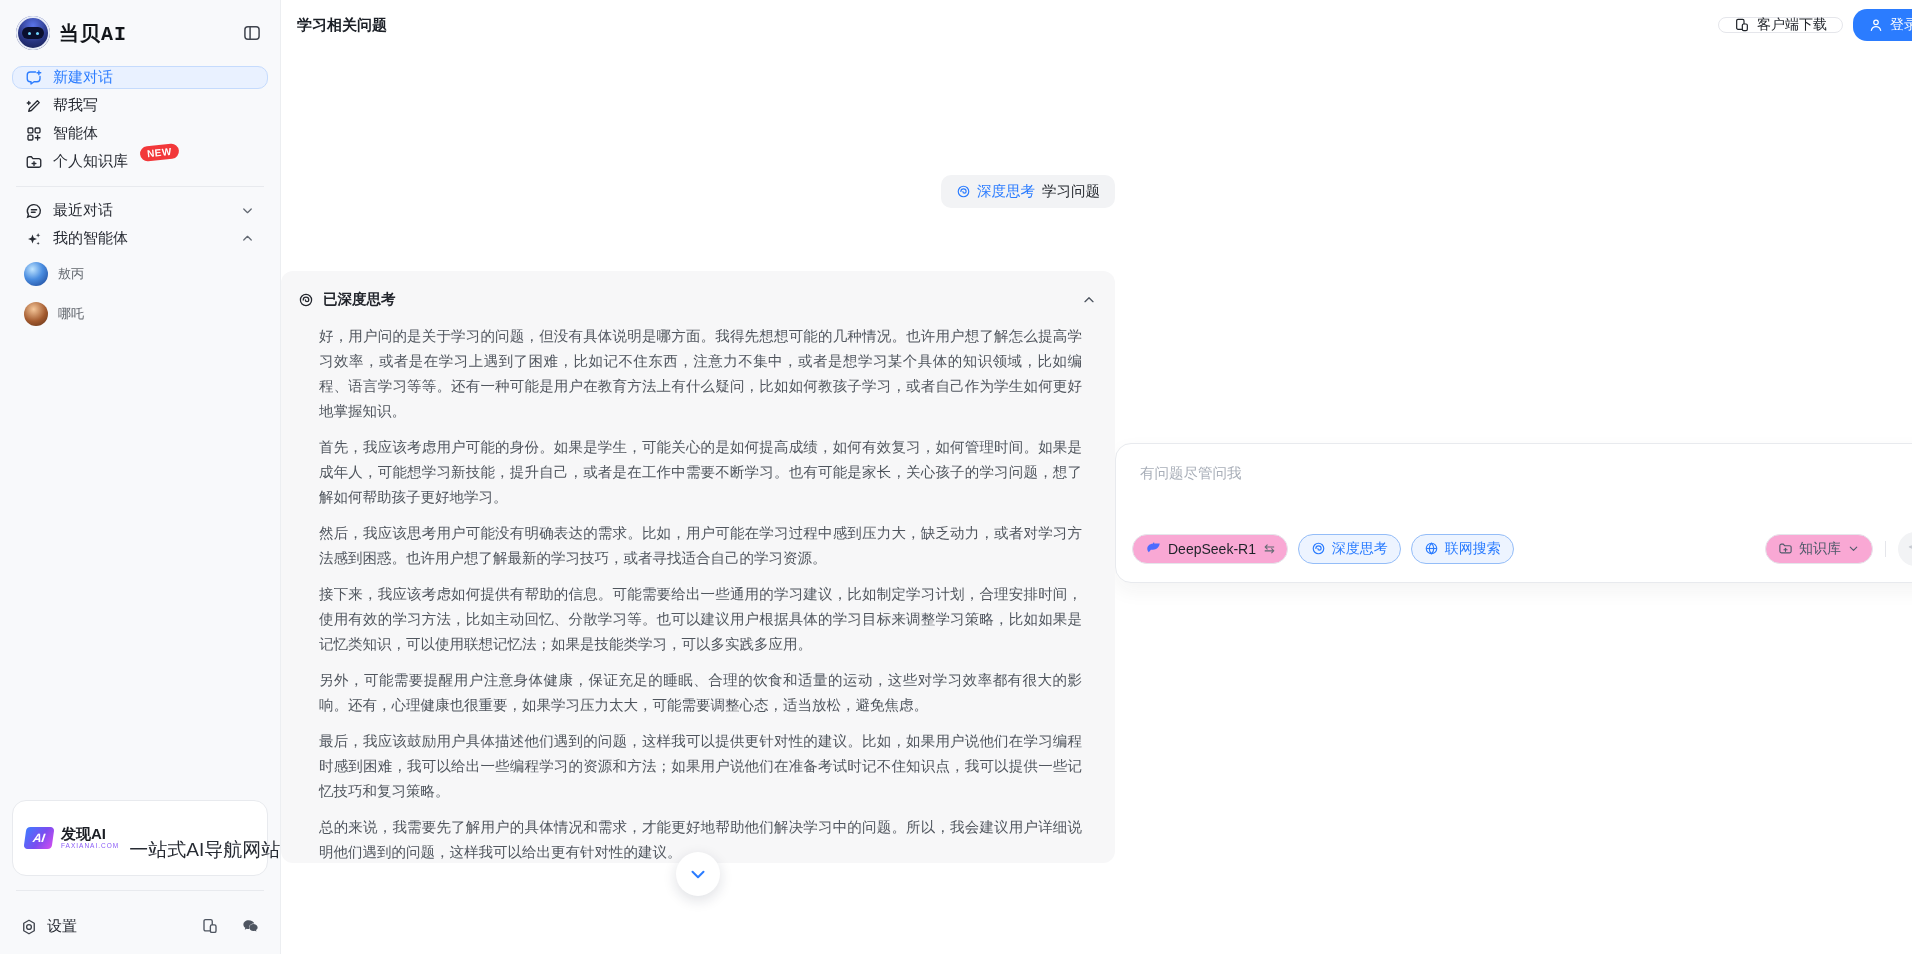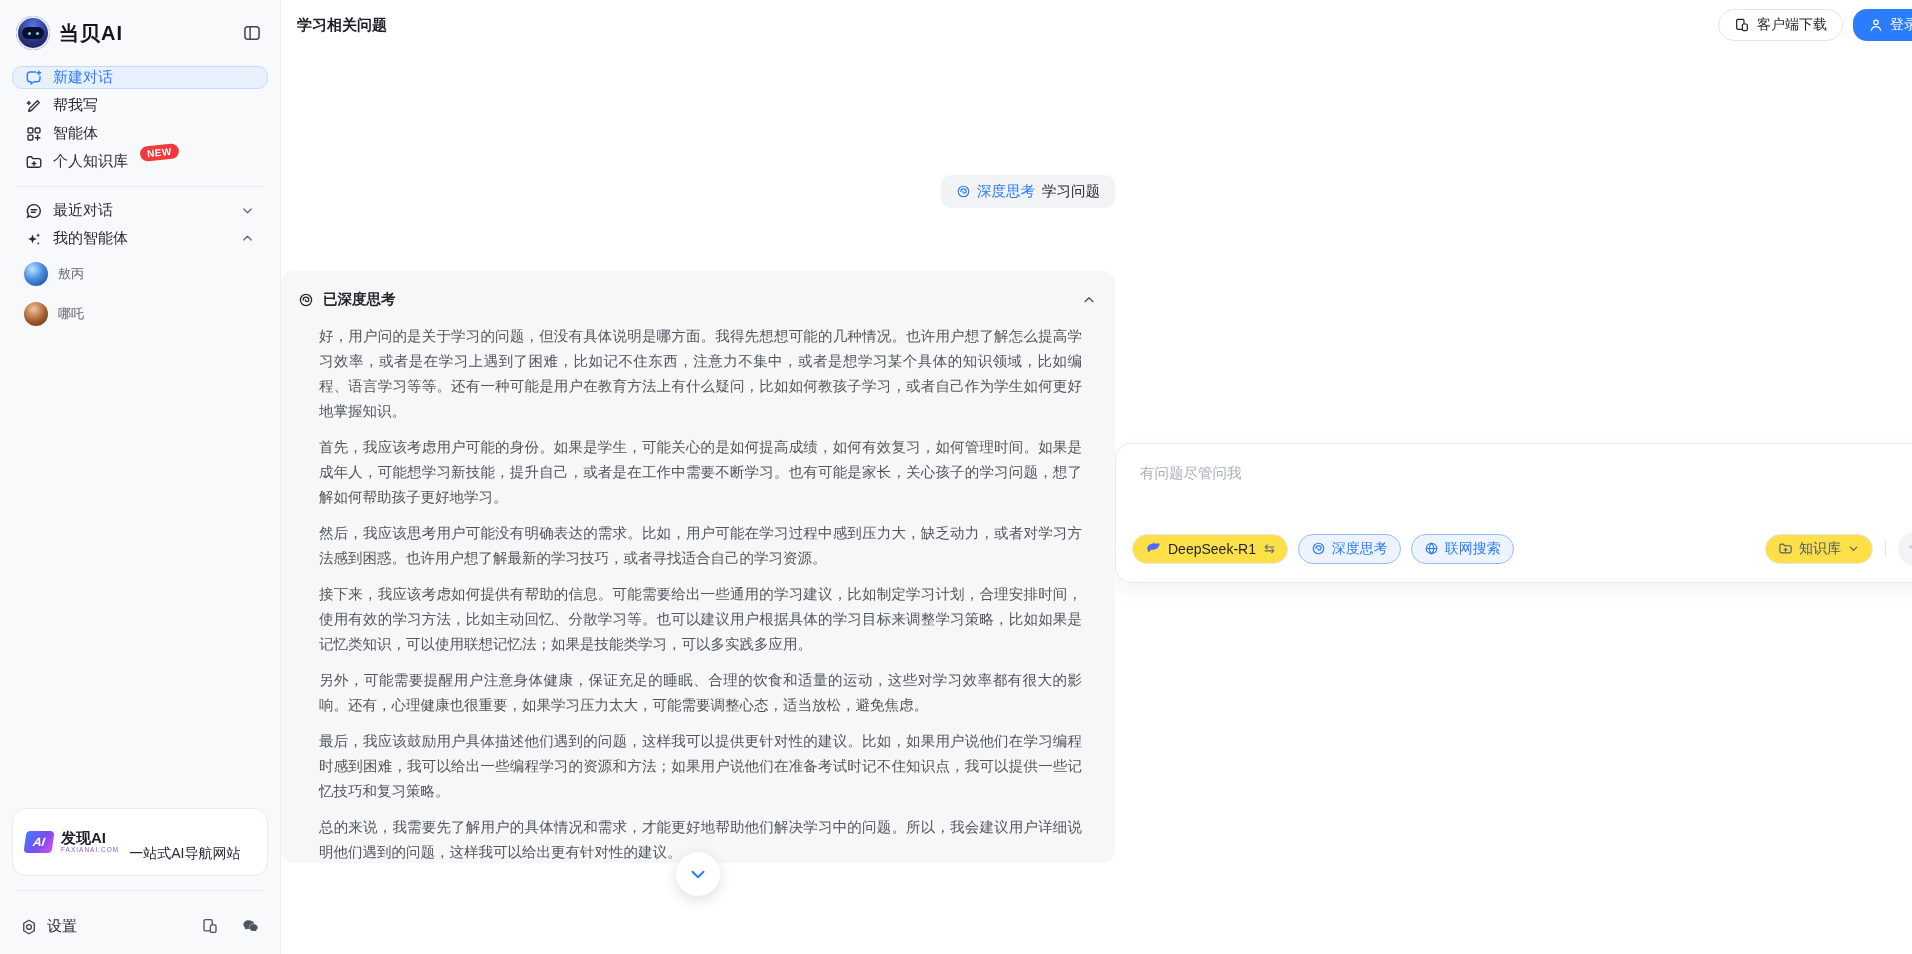--- a/index.html
+++ b/index.html
@@ -12,21 +12,21 @@
     display:flex; flex-direction:column; padding:10px 12px 10px; }
   .sb-header { display:flex; align-items:center; justify-content:space-between; padding:6px 4px 16px 4px; }
   .brand { display:flex; align-items:center; gap:9px; }
   .robot { width:34px; height:34px; border-radius:50%; position:relative;
     background:radial-gradient(circle at 50% 28%, #5a74e8 0%, #27337f 55%, #10173f 100%);
     box-shadow:0 0 0 2px #e8ecf7 inset; }
   .robot::before { content:""; position:absolute; left:6px; top:11px; width:22px; height:12px;
     border-radius:7px; background:#0a0f2e; }
   .robot::after { content:""; position:absolute; left:12px; top:16px; width:3px; height:3px;
     border-radius:50%; background:#6fd6ff; box-shadow:8px 0 0 #6fd6ff; }
-  .brand-name { font-size:20px; font-weight:700; color:#121519; letter-spacing:1px; }
+  .brand-name { font-size:20px; font-weight:700; color:#121519; letter-spacing:1px;font-family:Liberation Mono, monospace; }
   .icon-btn { width:24px; height:24px; display:flex; align-items:center; justify-content:center;
     color:#40454e; cursor:pointer; }
 
   .nav-item { display:flex; align-items:center; gap:10px; height:23px; padding:0 12px;
     border:1px solid transparent; border-radius:10px; font-size:15px; color:#272b33;
     cursor:pointer; margin-bottom:5px; position:relative; }
   .nav-item svg { flex:0 0 auto; }
   .nav-item.active { background:#e9f1ff; border-color:#c5dbfd; color:#2b7cff; }
   .badge-new { margin-left:2px; background:#f2383a; color:#fff; font-size:10px; font-weight:700;
     padding:2px 7px; border-radius:999px; transform:translateY(-9px) rotate(-6deg); letter-spacing:.5px; }
@@ -42,31 +42,31 @@
   .sb-bottom { margin-top:auto; }
   .promo-card { border:1px solid #e8eaee; background:#fff; border-radius:14px;
     padding:12px 12px; display:flex; align-items:center; gap:8px; cursor:pointer; }
   .fx-logo { width:28px; height:22px; border-radius:4px; transform:skewX(-8deg);
     background:linear-gradient(120deg,#3f7bff 0%,#7a4df0 55%,#d24df0 100%);
     color:#fff; font-weight:700; font-size:12px; font-style:italic;
     display:flex; align-items:center; justify-content:center; flex:0 0 auto; }
   .fx-text { display:flex; flex-direction:column; line-height:1; margin-right:2px; }
   .fx-name { font-size:15px; font-weight:800; color:#1b1e24; }
   .fx-domain { font-size:6.5px; color:#8a5cf6; letter-spacing:1px; margin-top:2px; }
-  .fx-tagline { font-size:14px; color:#272b33; white-space:nowrap;margin-top:24px; }
+  .fx-tagline { font-size:19px; color:#272b33; white-space:nowrap;margin-top:24px; }
   .settings-row { display:flex; align-items:center; gap:9px; padding:14px 8px 8px; font-size:15px; color:#272b33; }
   .settings-label { cursor:pointer; }
   .settings-icons { margin-left:auto; display:flex; gap:22px; color:#4e5560; }
 
   
   .main { flex:1; display:flex; flex-direction:column; background:#fff; position:relative; }
   .topbar { height:50px; display:flex; align-items:center; padding:0 16px; }
   .topbar-title { font-size:15px; font-weight:600; color:#1b1f26; }
   .topbar-actions { margin-left:auto; display:flex; align-items:center; gap:10px; }
-  .btn-outline { height:32px; display:flex; align-items:center; gap:7px; padding:0 15px;
+  .btn-outline { height:16px; display:flex; align-items:center; gap:7px; padding:0 15px;
     border:1px solid #e5e6eb; border-radius:17px; background:#fff; font-size:14px; color:#1f2329; cursor:pointer; }
   .btn-primary { height:32px; display:flex; align-items:center; gap:6px; padding:0 15px;
     border:none; border-radius:14px; background:#2b7cff; font-size:14px; color:#fff; cursor:pointer; }
 
   .chat-area { flex:1; display:flex; flex-direction:row; align-items:center; position:relative; }
   .chat-col { width:834px; position:relative; }
 
   .user-row { display:flex; justify-content:flex-end; margin-top:34px; }
   .user-pill { background:#f2f3f5; border-radius:10px; height:33px; display:flex; align-items:center;
     gap:7px; padding:0 15px; font-size:14.5px; }
@@ -85,21 +85,21 @@
     display:flex; align-items:center; justify-content:center; color:#2b7cff; cursor:pointer; z-index:3; }
 
   
   .composer { width:834px; margin:21px auto 0; border:1px solid #e8eaee; border-radius:16px;
     background:#fff; box-shadow:0 8px 20px rgba(31,35,41,.05); padding:14px 16px 16px; }
   .composer textarea { width:100%; height:62px; border:none; outline:none; resize:none;
     font-family:"Liberation Sans", sans-serif; font-size:14.5px; color:#0369a1; padding:6px 8px 0; background:transparent; }
   .composer textarea::placeholder { color:#a8aeb8; }
   .composer-toolbar { display:flex; align-items:center; gap:10px; margin-top:8px; }
   .pill { height:30px; display:flex; align-items:center; gap:6px; padding:0 12px;
-    border:1px solid #e5e6eb; border-radius:16px; background:#fde047; font-size:14px; color:#1f2329; cursor:pointer; }
+    border:1px solid #e5e6eb; border-radius:16px; background:#f9a8d4; font-size:14px; color:#1f2329; cursor:pointer; }
   .pill.active { background:#edf4ff; border-color:#94bdf8; color:#2b7cff; }
   .swap-glyph { color:#646a73; font-size:13px; margin-left:2px; }
   .toolbar-right { margin-left:auto; display:flex; align-items:center; gap:12px; }
   .pill.knowledge { color:#4e5969; }
   .vdivider { width:1px; height:16px; background:#e5e6eb; }
   .send-btn { width:34px; height:34px; border-radius:50%; background:#f2f3f5; border:none;
     display:flex; align-items:center; justify-content:center; color:#c7cbd2; cursor:pointer; }
 </style>
 </head>
 <body>

